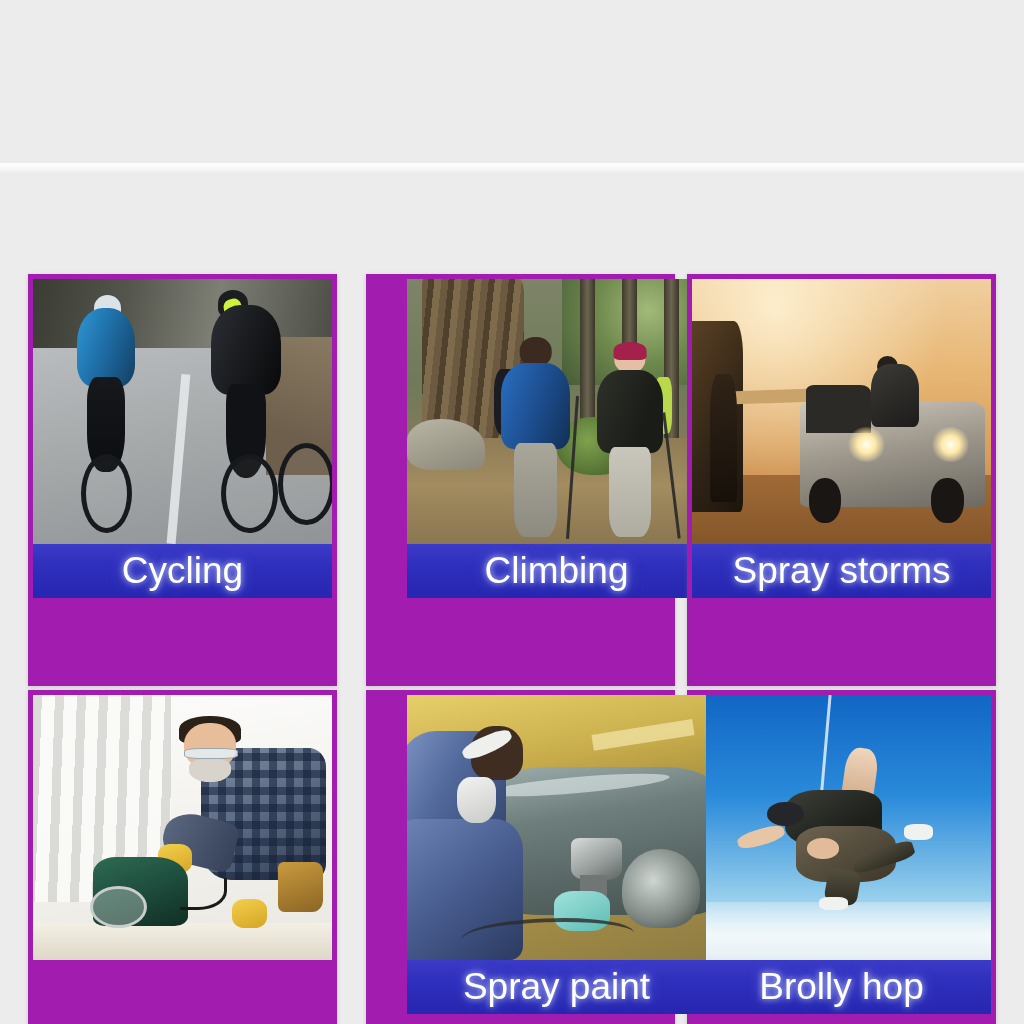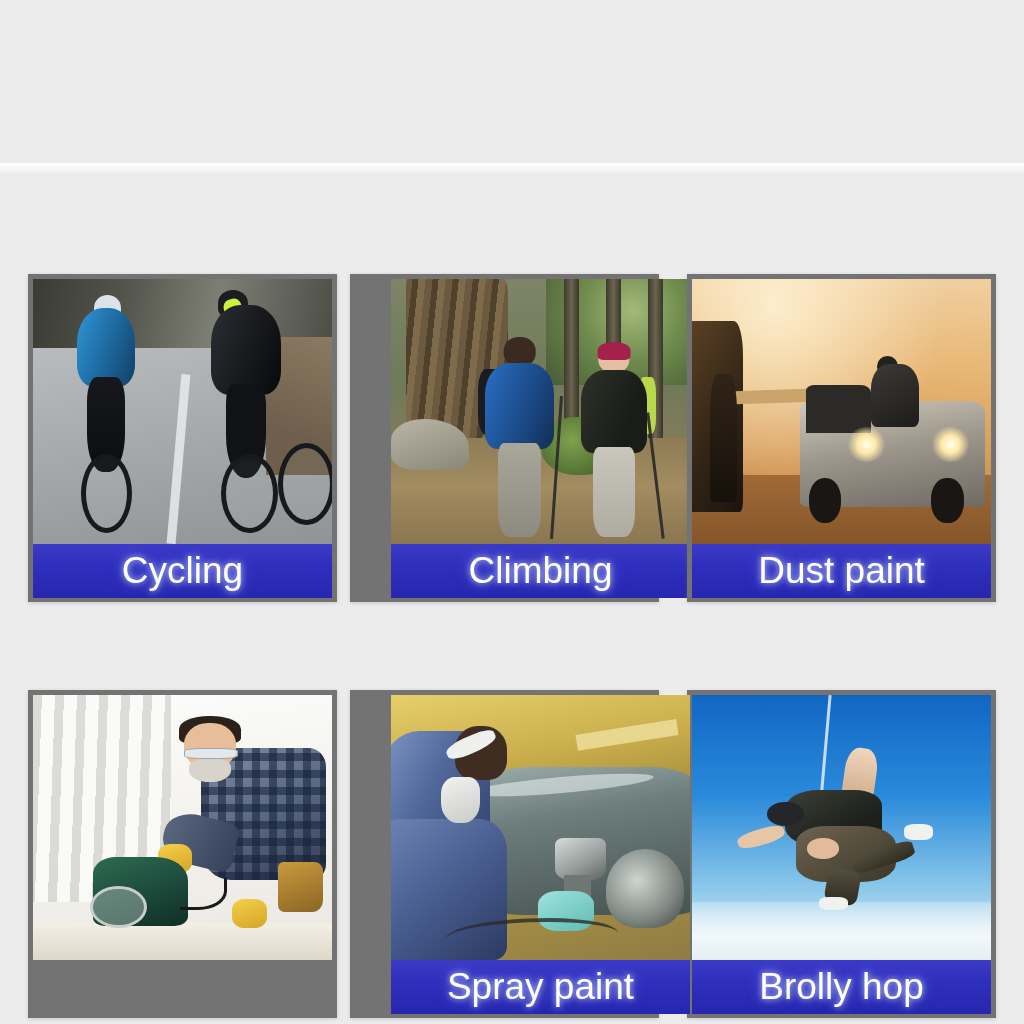--- a/index.html
+++ b/index.html
@@ -48,27 +48,27 @@
   #grid {
     position:absolute;
     left:28px; top:274px;
     width:968px;
   }
   .row { position:relative; height:328px; }
   .row + .row { margin-top:88px; }
 
   .card {
     position:absolute;
-    top:0; width:309px; height:328px;
-    background:#737373;
+    top:0; width:309px; height:412px;
+    background:#a21caf;
     padding:5px 5px 4px 5px;
     box-shadow:0 1px 4px rgba(120,120,130,.30);
   }
   .card.col1 { left:0; }
-  .card.col2 { left:322px;padding-left:41px; }
+  .card.col2 { left:338px;padding-left:41px; }
   .card.col3 { left:659px; }
 
   .photo {
     position:relative;
     width:299px; height:265px;
     overflow:hidden;
     background:#8c8c8c;
   }
 
   .caption {
@@ -551,21 +551,21 @@
           <div class="truck"></div>
           <div class="cab"></div>
           <div class="driver-head"></div>
           <div class="driver"></div>
           <div class="wheel dw1"></div>
           <div class="wheel dw2"></div>
           <div class="lamp l1"></div>
           <div class="lamp l2"></div>
         </div>
         <div class="caption">
-          <span class="caption-text">Dust paint</span>
+          <span class="caption-text">Spray storms</span>
         </div>
       </div>
     </div>
 
     <div class="row">
 
       <div class="card col1">
         <div class="photo ph-dec">
           <div class="blinds"></div>
           <div class="bench"></div>

